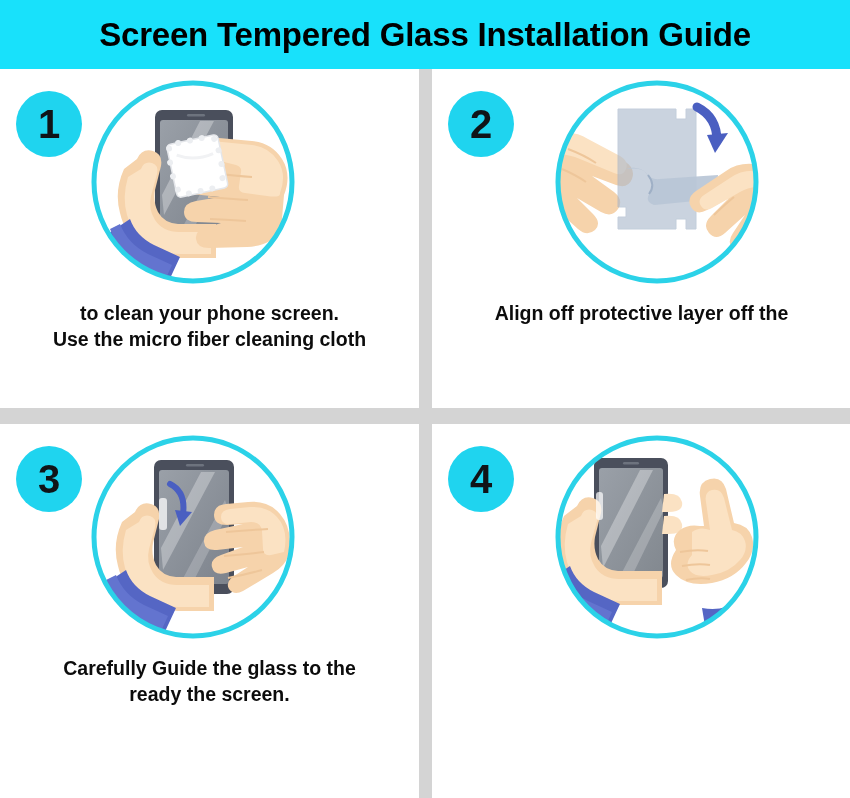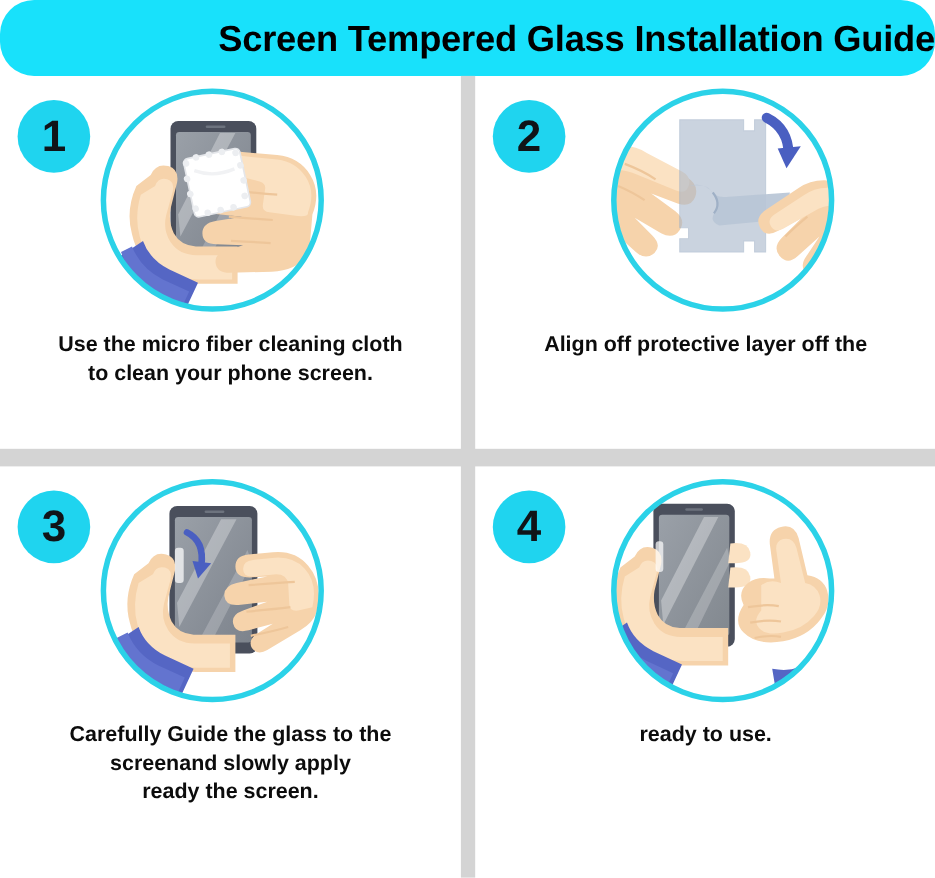--- a/index.html
+++ b/index.html
@@ -9,21 +9,21 @@
     font-family:"Liberation Sans","DejaVu Sans",sans-serif;
     overflow:hidden;
     position:relative;
   }
   .guide{width:850px;height:798px;position:relative;background:#fff;}
 
   
   .header{
     position:absolute;left:0;top:0;width:850px;height:69px;
     background:#18e1fb;
-    display:flex;align-items:center;justify-content:flex-end;border-radius:31px;
+    display:flex;align-items:center;justify-content:center;
   }
   .header-title{
     font-size:33px;font-weight:bold;color:#000;
     letter-spacing:-0.2px;white-space:nowrap;
     font-family:"Liberation Sans","DejaVu Sans",sans-serif;
   }
 
   
   .divider-v{
     position:absolute;left:419px;top:69px;width:13px;height:729px;
@@ -140,22 +140,22 @@
                 <circle cx="84" cy="80" r="3"></circle>
             </g>
             <path d="M92 74 q16 10 36 6" stroke="#f1f2f4" stroke-width="3" fill="none"></path>
           </g>
         </g>
         <circle cx="105" cy="105" r="99" fill="none" stroke="#2bd2e8" stroke-width="5"></circle>
       </svg>
     </div>
 
     <div class="caption">
+      <span class="ln">to clean your phone screen.</span>
       <span class="ln">Use the micro fiber cleaning cloth</span>
-      <span class="ln">to clean your phone screen.</span>
     </div>
   </div>
 
   <div class="panel panel-2">
     <div class="badge">
       <span class="badge-num">2</span>
     </div>
 
     <div class="illus">
       <svg viewBox="0 0 210 210" xmlns="http://www.w3.org/2000/svg">
@@ -236,21 +236,20 @@
 
           <path d="M82 52 q16 8 13 30" stroke="#4a5fc1" stroke-width="6" fill="none" stroke-linecap="round"></path>
           <polygon points="87,78 104,80 92,94" fill="#4a5fc1"></polygon>
         </g>
         <circle cx="105" cy="105" r="99" fill="none" stroke="#2bd2e8" stroke-width="5"></circle>
       </svg>
     </div>
 
     <div class="caption">
       <span class="ln">Carefully Guide the glass to the</span>
-      <span class="ln">screenand slowly apply</span>
       <span class="ln">ready the screen.</span>
     </div>
   </div>
 
   <div class="panel panel-4">
     <div class="badge">
       <span class="badge-num">4</span>
     </div>
 
     <div class="illus">
@@ -290,17 +289,16 @@
           <path d="M130 134 q16 -3 28 -1" stroke="#eec69a" stroke-width="2" fill="none"></path>
           <path d="M134 148 q14 -3 24 -1" stroke="#eec69a" stroke-width="2" fill="none"></path>
 
           <path d="M150 176 q22 4 36 -8 l10 22 q-18 14 -42 10 z" fill="#5566c4"></path>
         </g>
         <circle cx="105" cy="105" r="99" fill="none" stroke="#2bd2e8" stroke-width="5"></circle>
       </svg>
     </div>
 
     <div class="caption">
-      <span class="ln">ready to use.</span>
     </div>
   </div>
 
 </div>
 
 </body></html>

